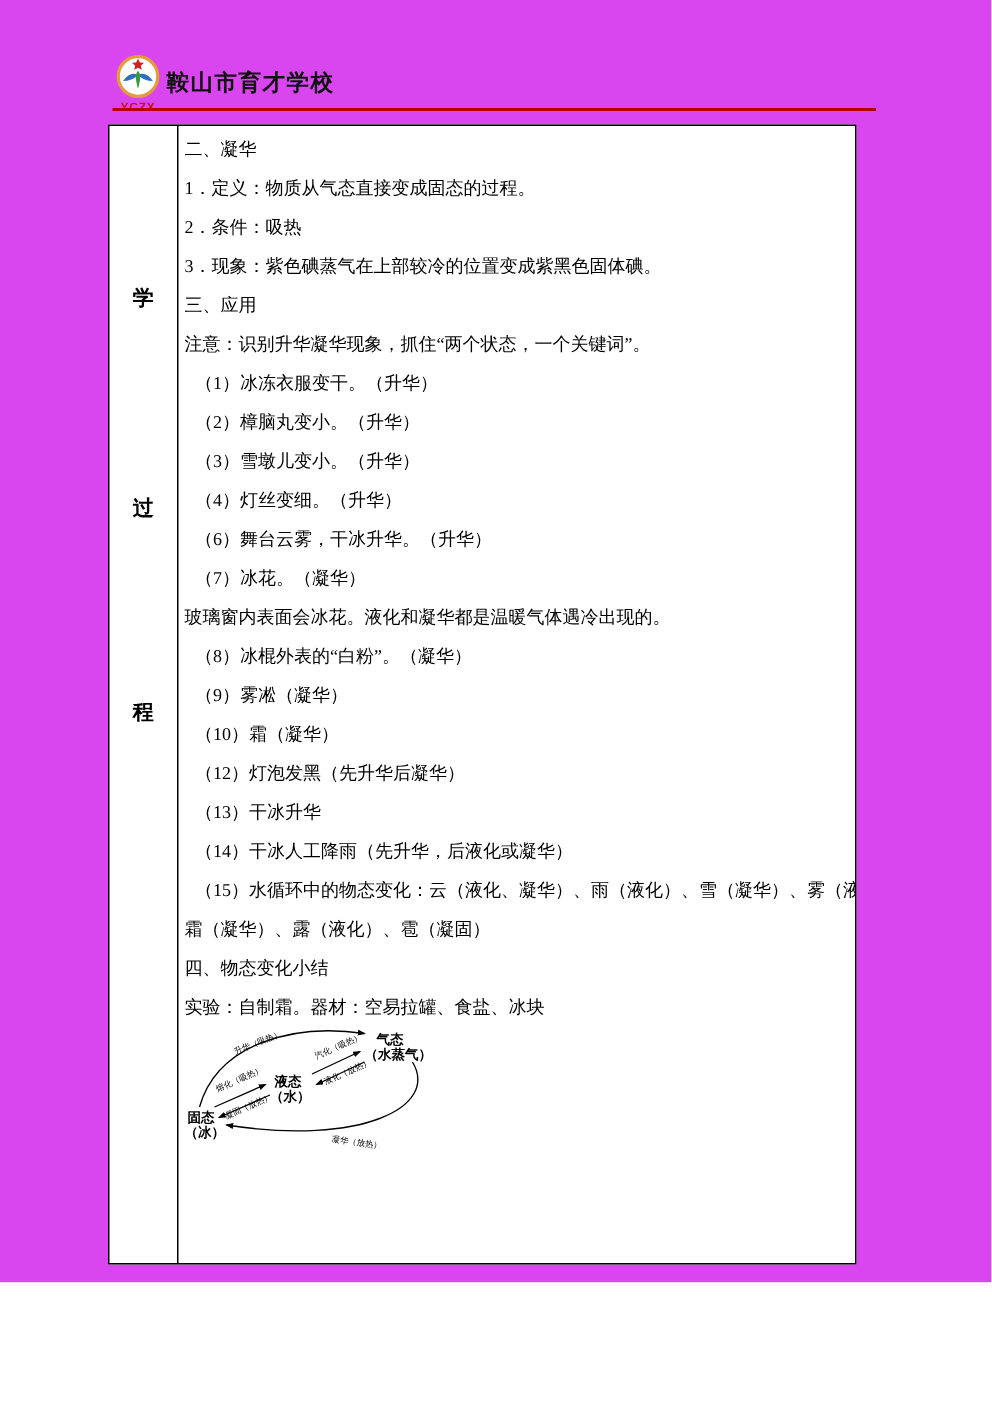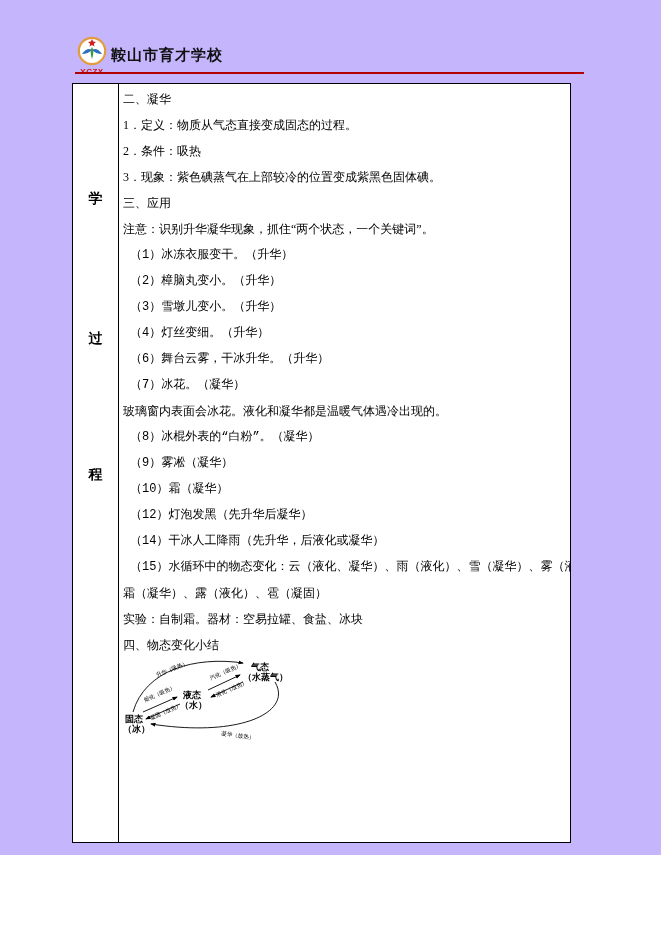--- a/index.html
+++ b/index.html
@@ -1,17 +1,17 @@
 <!DOCTYPE html>
 <html><head>
 <meta charset="utf-8">
 <style>
   html,body { margin:0; padding:0; background:#ffffff; }
   .page {
-    position:relative; width:661px; height:855px; background:#c4b5fd;
+    position:relative; width:661px; height:855px; background:#d946ef;
     font-family:"Liberation Serif","DejaVu Serif",serif; color:#000;
     overflow:hidden;
   }
   
   .school-name {
     position:absolute; left:111px; top:46px;
     font-family:"Liberation Sans","DejaVu Sans",sans-serif;
     font-weight:bold; font-size:15px; color:#111; letter-spacing:1px;
   }
   .logo { position:absolute; left:76px; top:35px; width:32px; height:42px; }
@@ -34,21 +34,21 @@
     font-size:14px; font-weight:bold;
   }
   .side-char.c0 { top:106px; }
   .side-char.c1 { top:246px; }
   .side-char.c2 { top:382px; }
   .content-col { flex:1; position:relative; overflow:hidden; padding-top:2px; }
   .line {
     height:26px; line-height:26px; font-size:12px;
     white-space:nowrap; padding-left:4px;
   }
-  .line.ind { padding-left:11px;font-family:Liberation Mono, monospace; }
+  .line.ind { padding-left:11px; }
   
   .diagram { margin:2px 0 0 4px; display:block; }
   .diagram text { font-family:"Liberation Serif","DejaVu Serif",serif; }
   .node { font-size:9px; font-weight:bold; }
   .arrlab { font-size:5.6px; }
   
   .page-number {
     position:absolute; left:0; right:0; top:852px; text-align:center;
     font-size:12px;
   }
@@ -90,25 +90,26 @@
       <div class="line ind">（2）樟脑丸变小。（升华）</div>
       <div class="line ind">（3）雪墩儿变小。（升华）</div>
       <div class="line ind">（4）灯丝变细。（升华）</div>
       <div class="line ind">（6）舞台云雾，干冰升华。（升华）</div>
       <div class="line ind">（7）冰花。（凝华）</div>
       <div class="line">玻璃窗内表面会冰花。液化和凝华都是温暖气体遇冷出现的。</div>
       <div class="line ind">（8）冰棍外表的“白粉”。（凝华）</div>
       <div class="line ind">（9）雾凇（凝华）</div>
       <div class="line ind">（10）霜（凝华）</div>
       <div class="line ind">（12）灯泡发黑（先升华后凝华）</div>
+      <div class="line ind">（13）干冰升华</div>
       <div class="line ind">（14）干冰人工降雨（先升华，后液化或凝华）</div>
       <div class="line ind">（15）水循环中的物态变化：云（液化、凝华）、雨（液化）、雪（凝华）、雾（液化）、</div>
       <div class="line">霜（凝华）、露（液化）、雹（凝固）</div>
+      <div class="line">四、物态变化小结</div>
       <div class="line">实验：自制霜。器材：空易拉罐、食盐、冰块</div>
-      <div class="line">四、物态变化小结</div>
 
       <svg class="diagram" width="210" height="84" viewBox="0 0 210 84">
         <defs>
           <marker id="ah" markerWidth="6" markerHeight="5" refX="5" refY="2.2" orient="auto">
             <polygon points="0,0 6,2.2 0,4.4" fill="#000"></polygon>
           </marker>
         </defs>
 
         <path d="M 10,52 C 22,10 72,-4 120,3" fill="none" stroke="#000" stroke-width="0.9" marker-end="url(#ah)"></path>
         <path d="M 152,22 C 170,52 118,78 28,64" fill="none" stroke="#000" stroke-width="0.9" marker-end="url(#ah)"></path>

